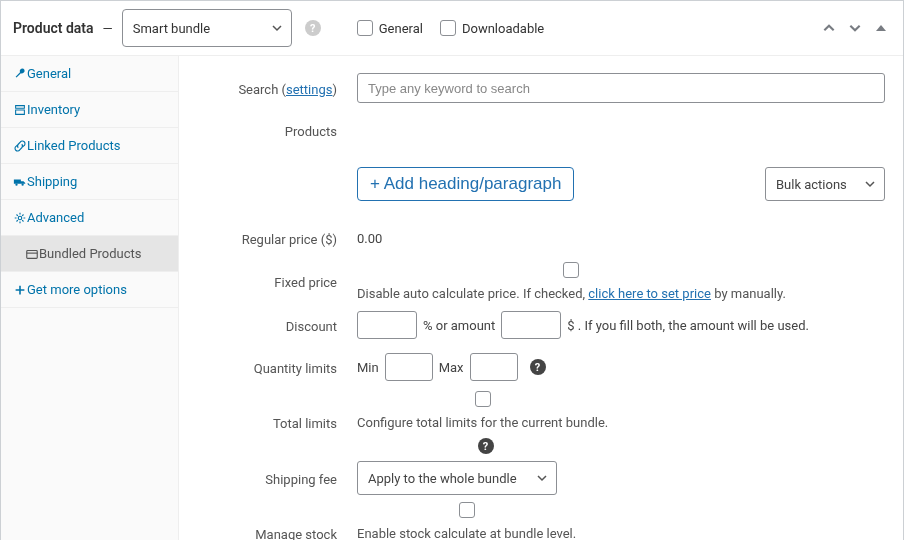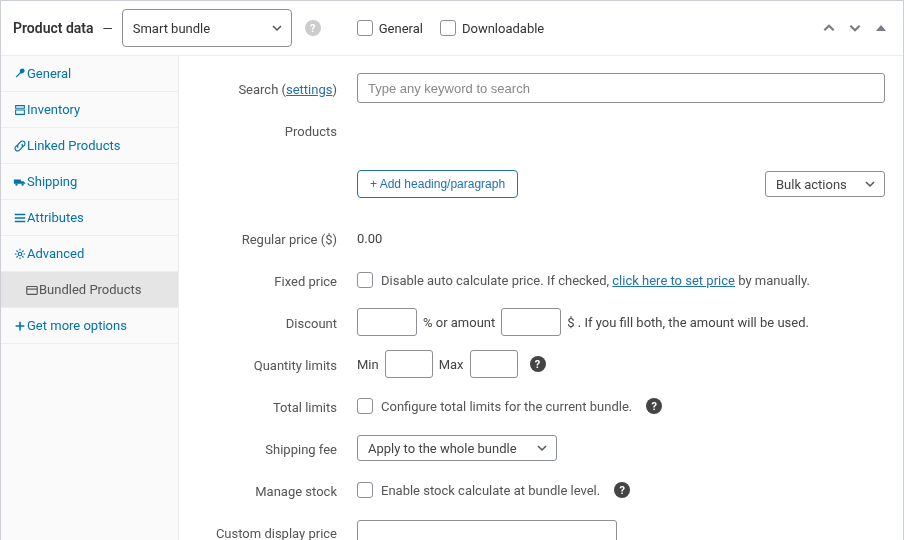--- a/index.html
+++ b/index.html
@@ -134,21 +134,21 @@
     color: #555;
   }
   .full-input::placeholder { color: #888; }
   .link { color: #2271b1; text-decoration: underline; cursor: pointer; }
   .btn-outline {
     border: 1px solid #2271b1;
     color: #2271b1;
     background: #fff;
     border-radius: 4px;
     padding: 6px 12px;
-    font-size: 12px;
+    font-size: 17px;
     cursor: pointer;
   }
   .num-input {
     width: 60px;
     height: 28px;
     border: 1px solid #8c8f94;
     border-radius: 3px;
     padding: 0 6px;
   }
   .num-input.w48 { width: 48px; }
@@ -157,32 +157,32 @@
     height: 30px;
     border: 1px solid #8c8f94;
     border-radius: 3px;
     padding: 0 8px;
   }
   .note { color: #555; font-size: 13px; }
   .bulk-wrap { margin-left: auto; }
   .select-box {
     border: 1px solid #8c8f94;
     border-radius: 3px;
-    height: 26px;
+    height: 34px;
     padding: 0 28px 0 10px;
     position: relative;
     display: inline-flex;
     align-items: center;
     min-width: 180px;
     background: #fff;
   }
   .select-box.wide { min-width: 200px; }
   .select-box.mid { min-width: 110px; }
   .select-box .chev { position: absolute; right: 8px; top: 50%; transform: translateY(-50%); }
-  .cb-line { display: inline-flex; align-items: center; gap: 8px; }
+  .cb-line { display: inline-flex; align-items: center; gap: 8px; flex-direction: column; }
 </style>
 </head>
 <body>
 
 <div class="panel">
 
   <div class="panel-header">
     <span class="title">Product data</span>
     <span class="dash">—</span>
     <div class="select-wrap">
@@ -257,28 +257,20 @@
                 <path d="M1 5h8v5H1zM9 7h3l2 2v1H9z" fill="currentColor"></path>
                 <circle cx="4" cy="11" r="1.3" fill="currentColor"></circle>
                 <circle cx="11" cy="11" r="1.3" fill="currentColor"></circle>
               </svg>
           </span>
           <span>Shipping</span>
         </li>
         <li>
           <span class="side-icon">
             <svg width="14" height="14" viewBox="0 0 16 16">
-                <path d="M2 4h12M2 8h12M2 12h12" stroke="currentColor" stroke-width="1.5"></path>
-              </svg>
-          </span>
-          <span>Attributes</span>
-        </li>
-        <li>
-          <span class="side-icon">
-            <svg width="14" height="14" viewBox="0 0 16 16">
                 <circle cx="8" cy="8" r="2" fill="none" stroke="currentColor" stroke-width="1.3"></circle>
                 <path d="M8 2v2M8 12v2M2 8h2M12 8h2M4 4l1.5 1.5M12 12l-1.5-1.5M12 4l-1.5 1.5M4 12l1.5-1.5" stroke="currentColor" stroke-width="1.3"></path>
               </svg>
           </span>
           <span>Advanced</span>
         </li>
         <li class="active">
           <span class="side-icon">
             <svg width="14" height="14" viewBox="0 0 16 16">
                 <rect x="2" y="4" width="12" height="9" rx="1" fill="none" stroke="currentColor" stroke-width="1.3"></rect>

